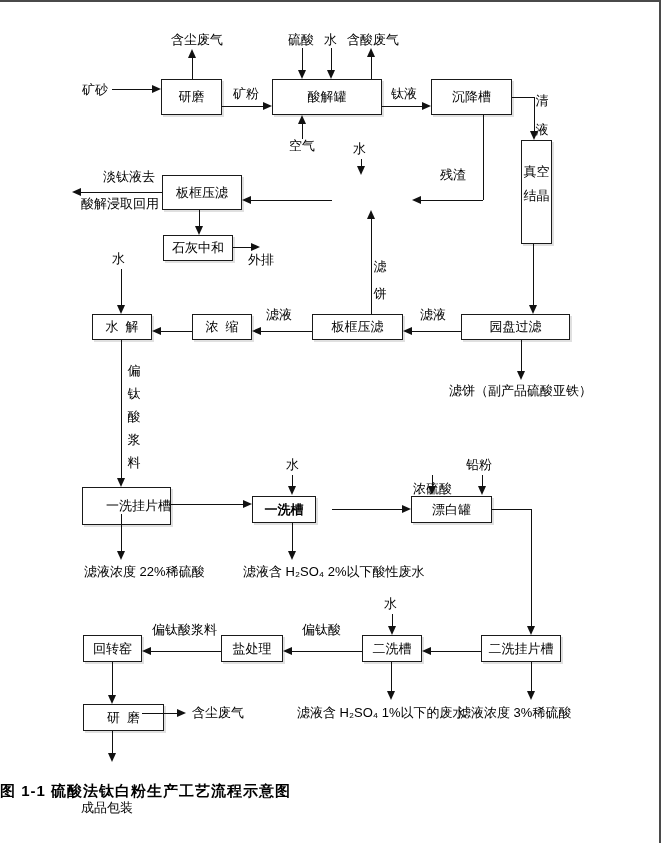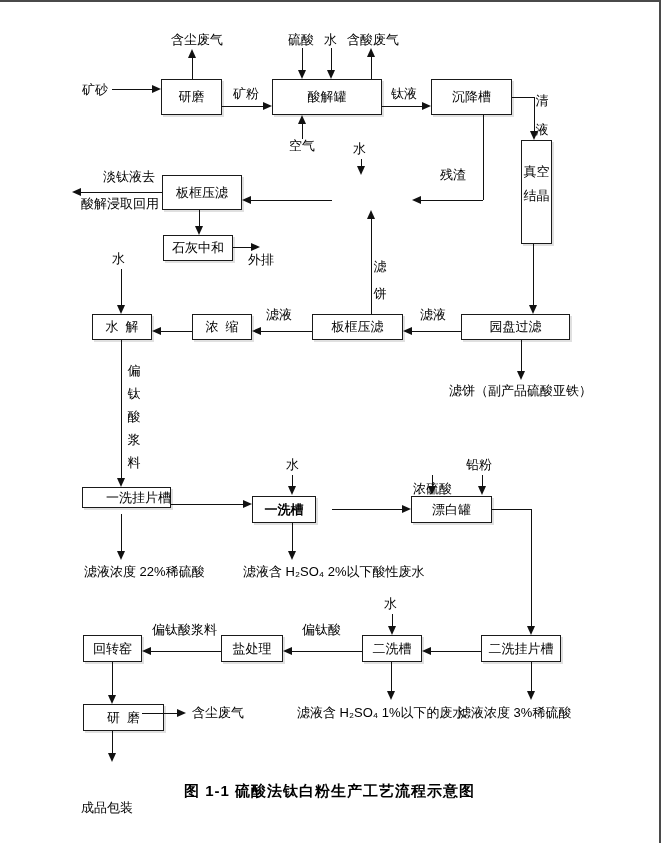--- a/index.html
+++ b/index.html
@@ -13,39 +13,39 @@
   .vbox{display:block;text-align:center;word-break:break-all;line-height:24px;padding-top:19px;white-space:normal;}
   .lab{position:absolute;font-size:13px;white-space:nowrap;line-height:14px;}
   .vlab{white-space:normal;width:16px;word-break:break-all;text-align:center;}
   .hline{position:absolute;height:1px;background:#111;}
   .vline{position:absolute;width:1px;background:#111;}
   .ar{position:absolute;width:0;height:0;}
   .ar.up{border-left:4px solid transparent;border-right:4px solid transparent;border-bottom:9px solid #111;}
   .ar.down{border-left:4px solid transparent;border-right:4px solid transparent;border-top:9px solid #111;}
   .ar.left{border-top:4px solid transparent;border-bottom:4px solid transparent;border-right:9px solid #111;}
   .ar.right{border-top:4px solid transparent;border-bottom:4px solid transparent;border-left:9px solid #111;}
-  .caption{position:absolute;left:0;right:0;top:780px;text-align:center;
+  .caption{position:absolute;left:0;right:0;top:780px;text-align:left;
            font-weight:bold;font-size:15px;letter-spacing:1px;}
 </style>
 </head>
 <body>
 
 <div id="page">
 
   <div class="box" style="left:161px;top:77px;width:61px;height:36px;">研磨</div>
   <div class="box" style="left:272px;top:77px;width:110px;height:36px;">酸解罐</div>
   <div class="box" style="left:431px;top:77px;width:81px;height:36px;">沉降槽</div>
   <div class="box vbox" style="left:521px;top:138px;width:31px;height:104px;">真空结晶</div>
   <div class="box" style="left:162px;top:173px;width:80px;height:35px;">板框压滤</div>
   <div class="box" style="left:163px;top:233px;width:70px;height:26px;">石灰中和</div>
   <div class="box" style="left:92px;top:312px;width:60px;height:26px;">水  解</div>
   <div class="box" style="left:192px;top:312px;width:60px;height:26px;">浓  缩</div>
   <div class="box" style="left:312px;top:312px;width:91px;height:26px;">板框压滤</div>
   <div class="box" style="left:461px;top:312px;width:109px;height:26px;">园盘过滤</div>
-  <div class="box" style="left:82px;top:485px;width:89px;height:21px;padding-left:24px;">一洗挂片槽</div>
+  <div class="box" style="left:82px;top:485px;width:89px;height:38px;padding-left:24px;">一洗挂片槽</div>
   <div class="box" style="left:252px;top:494px;width:64px;height:27px;font-weight:bold;">一洗槽</div>
   <div class="box" style="left:411px;top:494px;width:81px;height:27px;">漂白罐</div>
   <div class="box" style="left:481px;top:633px;width:80px;height:27px;">二洗挂片槽</div>
   <div class="box" style="left:362px;top:633px;width:60px;height:27px;">二洗槽</div>
   <div class="box" style="left:221px;top:633px;width:62px;height:27px;">盐处理</div>
   <div class="box" style="left:83px;top:633px;width:59px;height:27px;">回转窑</div>
   <div class="box" style="left:83px;top:702px;width:81px;height:27px;">研  磨</div>
 
   <div class="lab" style="left:82px;top:81px;">矿砂</div>
   <div class="lab" style="left:171px;top:31px;">含尘废气</div>

